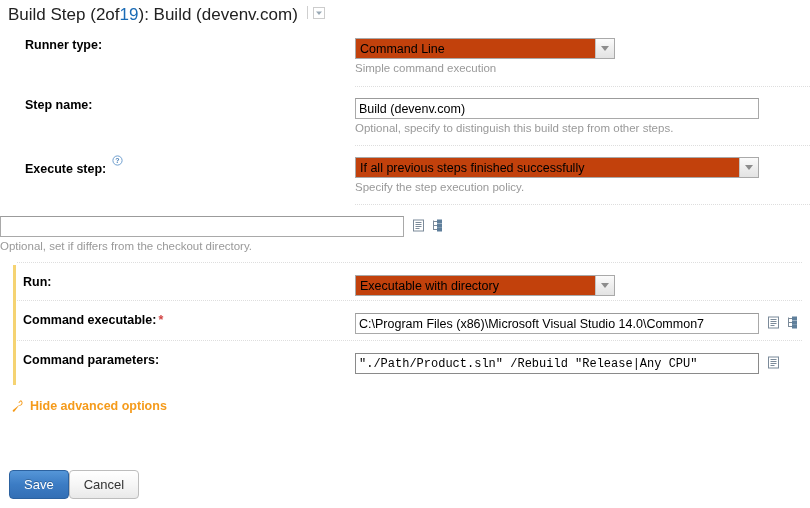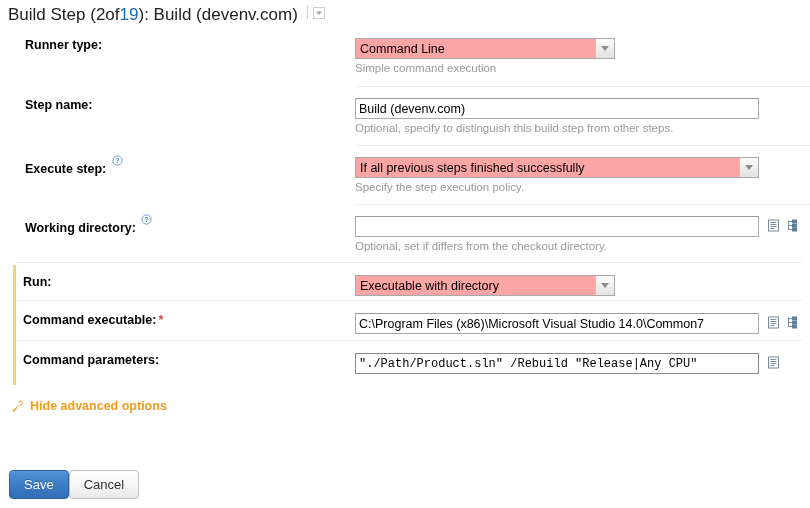--- a/index.html
+++ b/index.html
@@ -111,21 +111,21 @@
   }
   input.txt.focused {
     border-color: #8a8a8a;
   }
 
   
   .select {
     box-sizing: border-box;
     height: 21px;
     border: 1px solid #a9a9a9;
-    background: #fca5a5;
+    background: #c2410c;
     display: inline-flex;
     align-items: center;
     position: relative;
     cursor: default;
   }
   .select .sel-text {
     flex: 1 1 auto;
     padding: 0 4px;
     font-size: 12.5px;
     color: #000000;
@@ -300,29 +300,20 @@
         <span class="sel-btn">
           <span class="arrow-down"></span>
         </span>
       </div>
       <div class="hint">Specify the step execution policy.</div>
     </div>
   </div>
   <div class="sep"></div>
 
   <div class="row" style="height:56px; padding-top:10px;">
-    <div class="label">
-      <span>Working directory:</span>
-      <span class="help-ico">
-        <svg width="11" height="11" viewBox="0 0 11 11">
-          <circle cx="5.5" cy="5.5" r="4.6" fill="#ffffff" stroke="#6f9fcf" stroke-width="1"></circle>
-          <text x="5.5" y="8" font-size="7" text-anchor="middle" fill="#4a7fb5" font-family="Liberation Sans, sans-serif">?</text>
-        </svg>
-      </span>
-    </div>
     <div class="field">
       <input class="txt" type="text" style="width: 404px;" value="">
       <span class="fld-icons" style="left:412px; top:3px;">
         <span class="icon-btn">
           <svg width="13" height="13" viewBox="0 0 13 13">
             <rect x="1.5" y="1" width="10" height="11" fill="#ffffff" stroke="#7b8a99"></rect>
             <line x1="3.5" y1="3.5" x2="9.5" y2="3.5" stroke="#7b8a99"></line>
             <line x1="3.5" y1="5.5" x2="9.5" y2="5.5" stroke="#7b8a99"></line>
             <line x1="3.5" y1="7.5" x2="9.5" y2="7.5" stroke="#7b8a99"></line>
             <line x1="3.5" y1="9.5" x2="7.5" y2="9.5" stroke="#7b8a99"></line>

